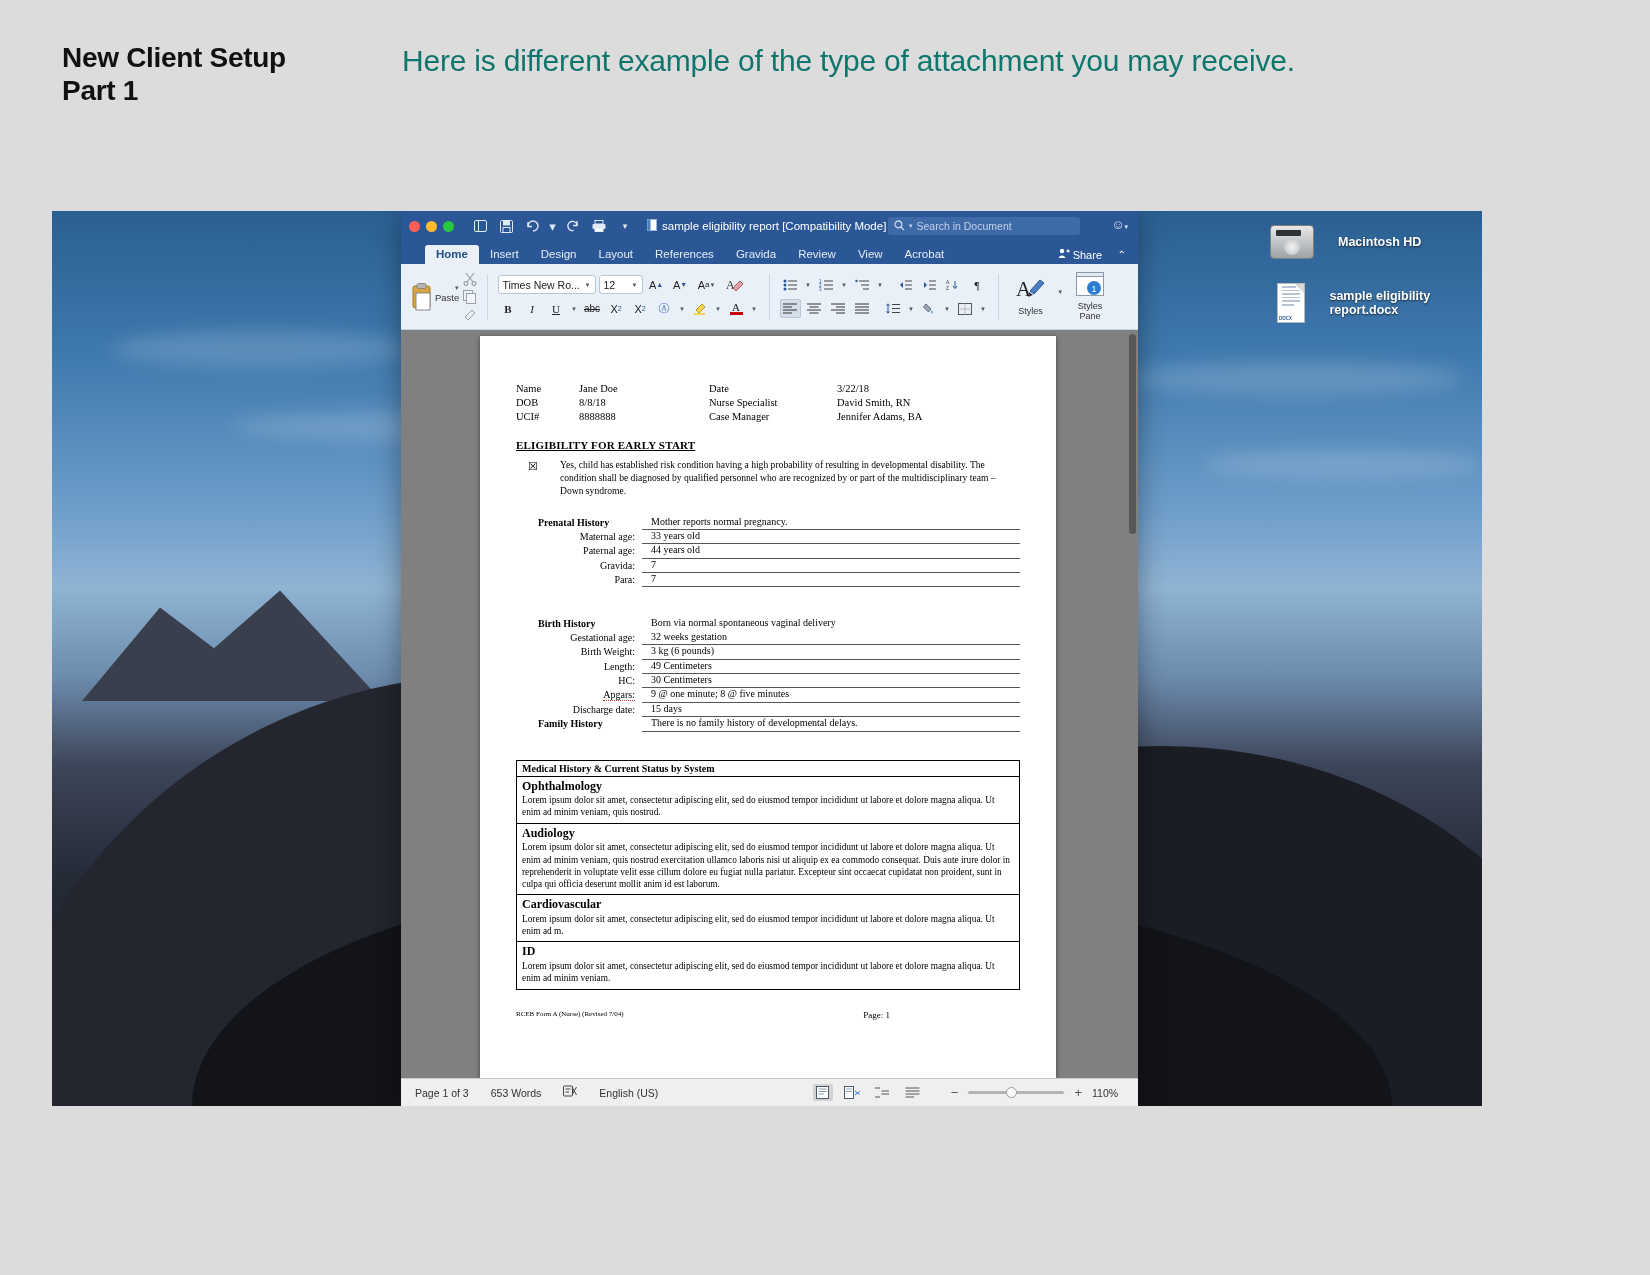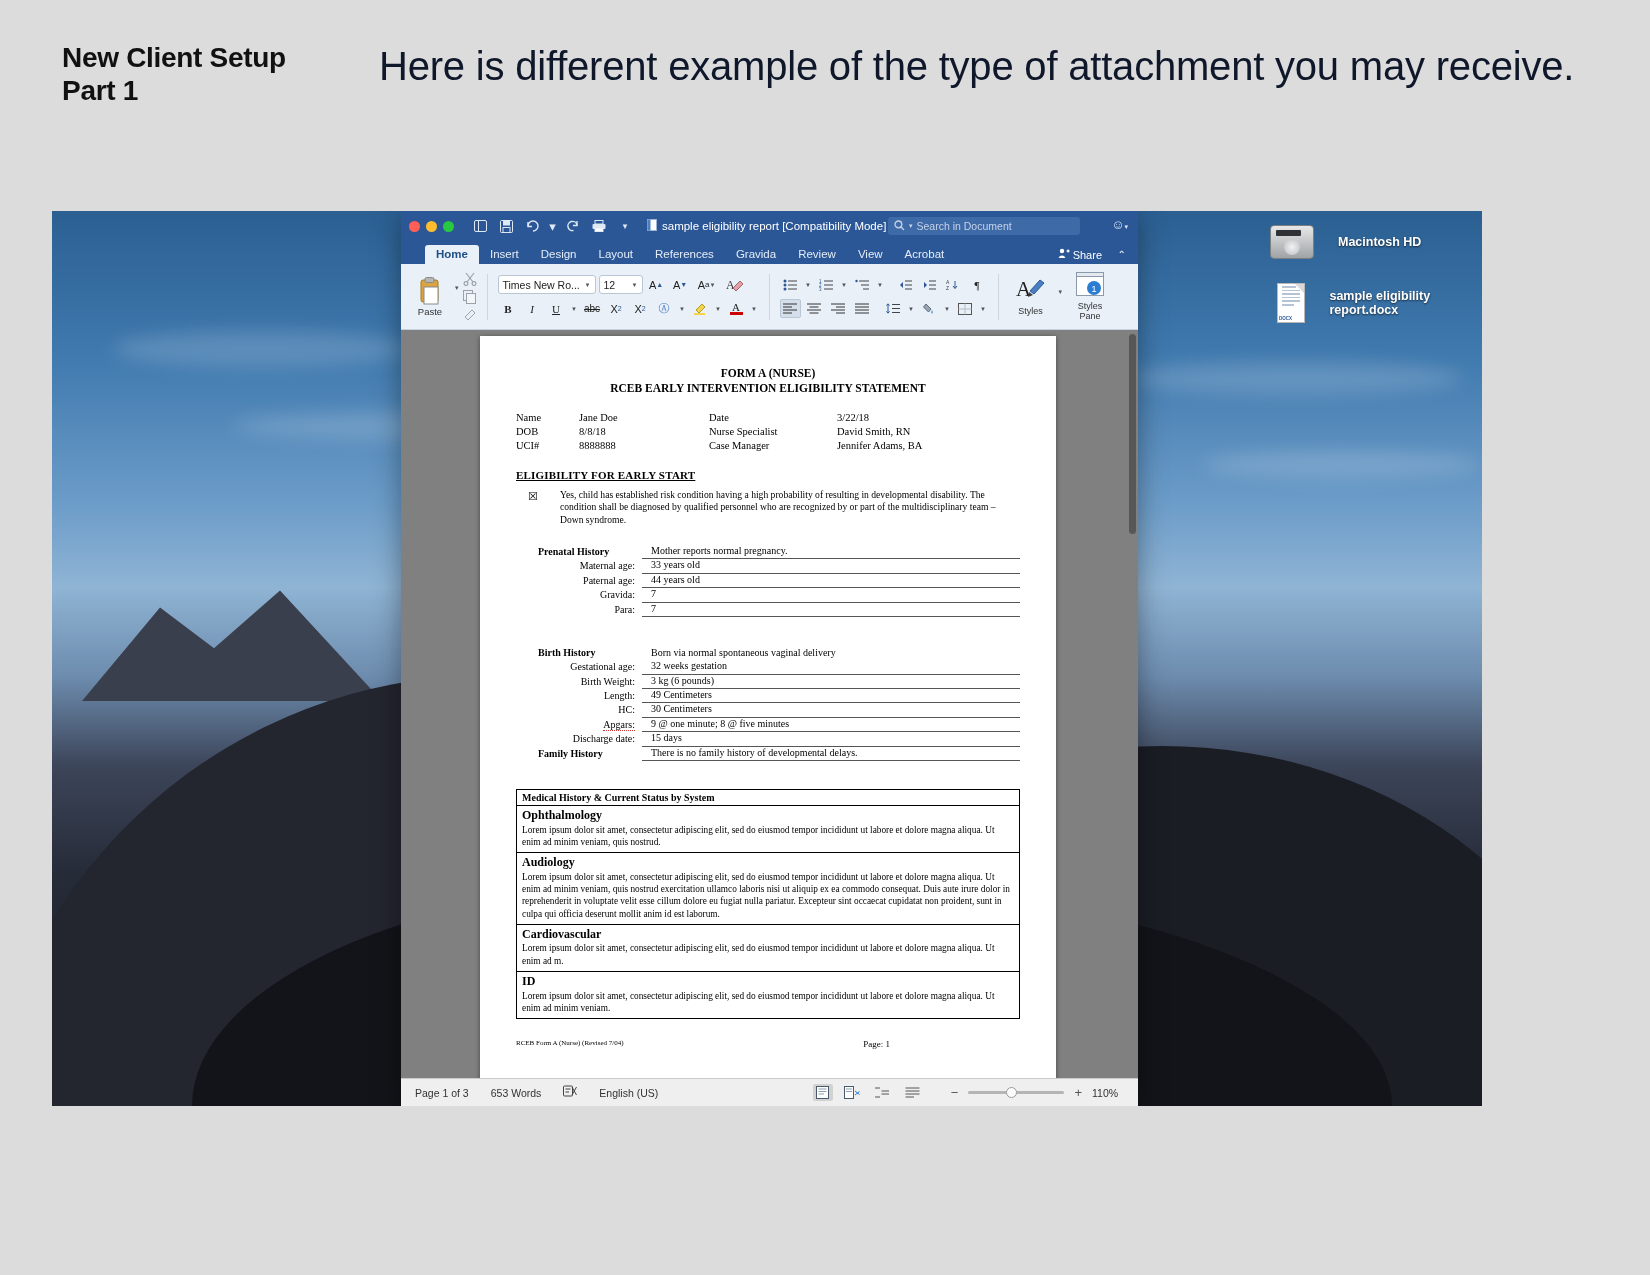--- a/index.html
+++ b/index.html
@@ -10,22 +10,22 @@
     overflow: hidden;
   }
 
   
   .slide-title {
     position: absolute; left: 62px; top: 42px;
     font-weight: bold; font-size: 28px; line-height: 1.17;
     color: #111; letter-spacing: -0.3px;
   }
   .slide-subtitle {
-    position: absolute; left: 379px; top: 44px;
-    font-size: 40px; color: #0f172a; letter-spacing: -0.2px;
+    position: absolute; left: 402px; top: 44px;
+    font-size: 30px; color: #0f766e; letter-spacing: -0.2px;
     white-space: nowrap;
   }
 
   
   .desktop {
     position: absolute; left: 52px; top: 211px;
     width: 1430px; height: 895px;
     background: linear-gradient(#2b5f92 0%, #3f79ae 16%, #6d9dc9 33%, #8fb4d4 42%, #6d8cae 52%, #3c4559 62%, #262b38 74%, #171a22 100%);
     overflow: hidden;
   }
@@ -103,21 +103,21 @@
   }
   .ribbon-collapse { position: absolute; right: 12px; bottom: 4px; color: #fff; font-size: 10px; }
 
   
   .ribbon {
     height: 66px; background: #e9f0f8; display: flex; align-items: center;
     padding: 0 8px; gap: 6px; border-bottom: 1px solid #c6d2e0; position: relative;
   }
   .rgroup { display: flex; align-items: center; gap: 4px; height: 100%; }
   .rsep { width: 1px; height: 46px; background: #ccd7e4; margin: 0 4px; }
-  .paste-grp { display: flex; flex-direction: column; align-items: center; width: 42px; }
+  .paste-grp { display: flex; align-items: center; width: 42px; }
   .paste-ico { width: 26px; height: 28px; position: relative; }
   .paste-lbl { font-size: 9.5px; color: #333; margin-top: 1px; }
   .mini-col { display: flex; flex-direction: column; gap: 4px; align-items: center; }
   .mini { width: 14px; height: 14px; opacity: .45; }
   .two-rows { display: flex; flex-direction: column; gap: 5px; }
   .rrow { display: flex; align-items: center; gap: 3px; }
   .ctl {
     background: #fff; border: 1px solid #b9c6d4; border-radius: 3px;
     height: 19px; display: flex; align-items: center; padding: 0 4px;
     font-size: 10.5px; color: #222;
@@ -592,24 +592,20 @@
           </span>
         </div>
       </div>
     </div>
 
     <div class="docarea">
       <div class="vscroll"></div>
 
       <div class="page">
 
-        <div class="d-center">
-          <div>FORM A (NURSE)</div>
-          <div>RCEB EARLY INTERVENTION ELIGIBILITY STATEMENT</div>
-        </div>
 
         <div class="idgrid">
           <div>Name</div>
           <div>Jane Doe</div>
           <div>Date</div>
           <div>3/22/18</div>
           <div>DOB</div>
           <div>8/8/18</div>
           <div>Nurse Specialist</div>
           <div>David Smith, RN</div>

